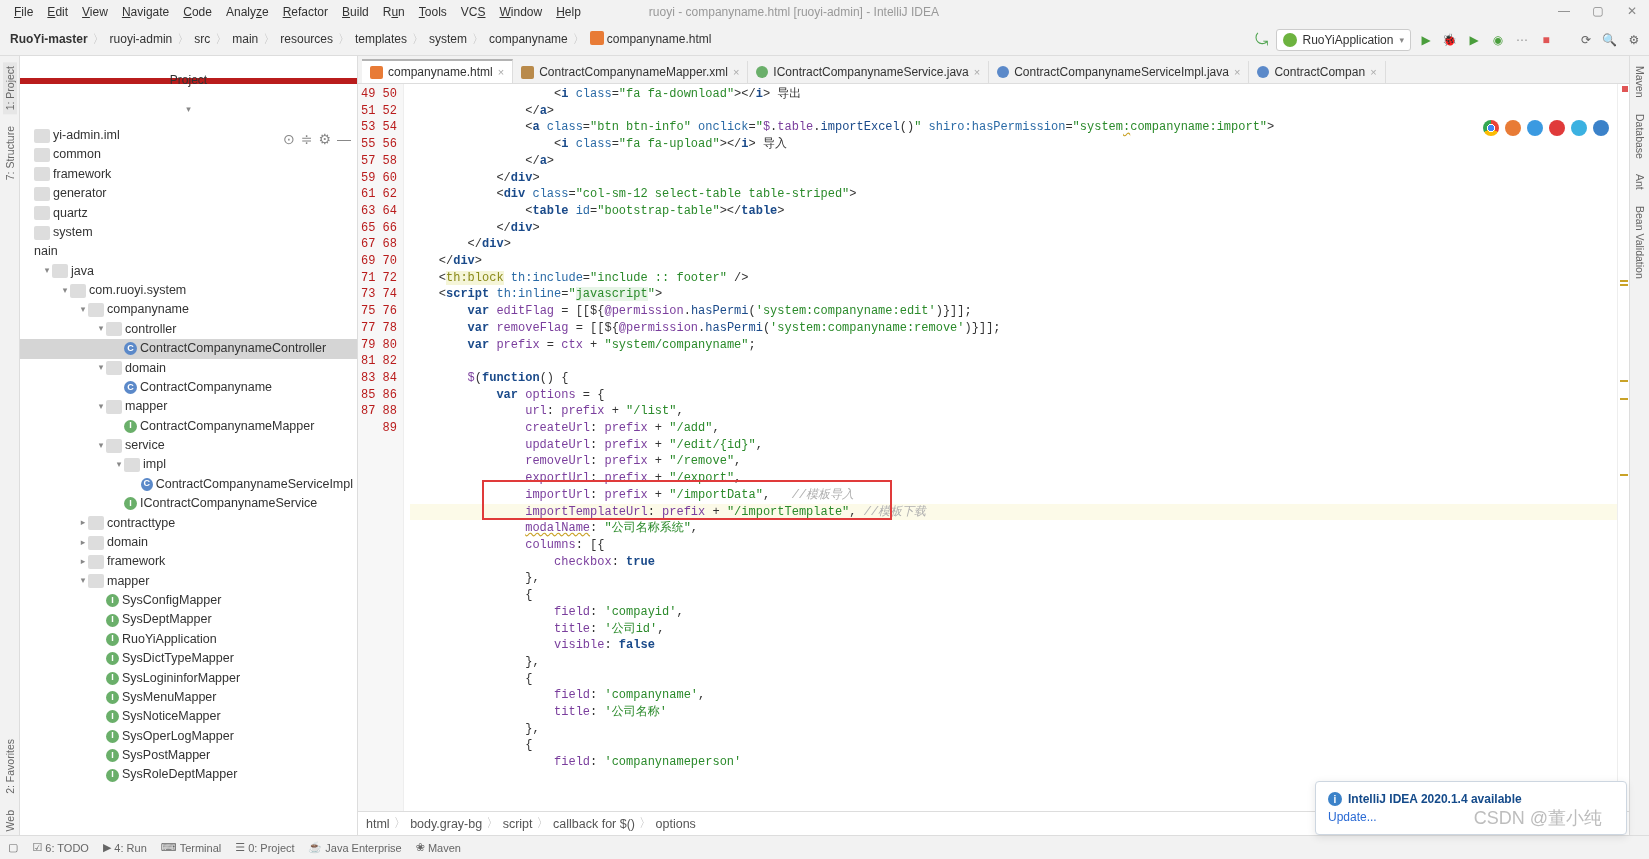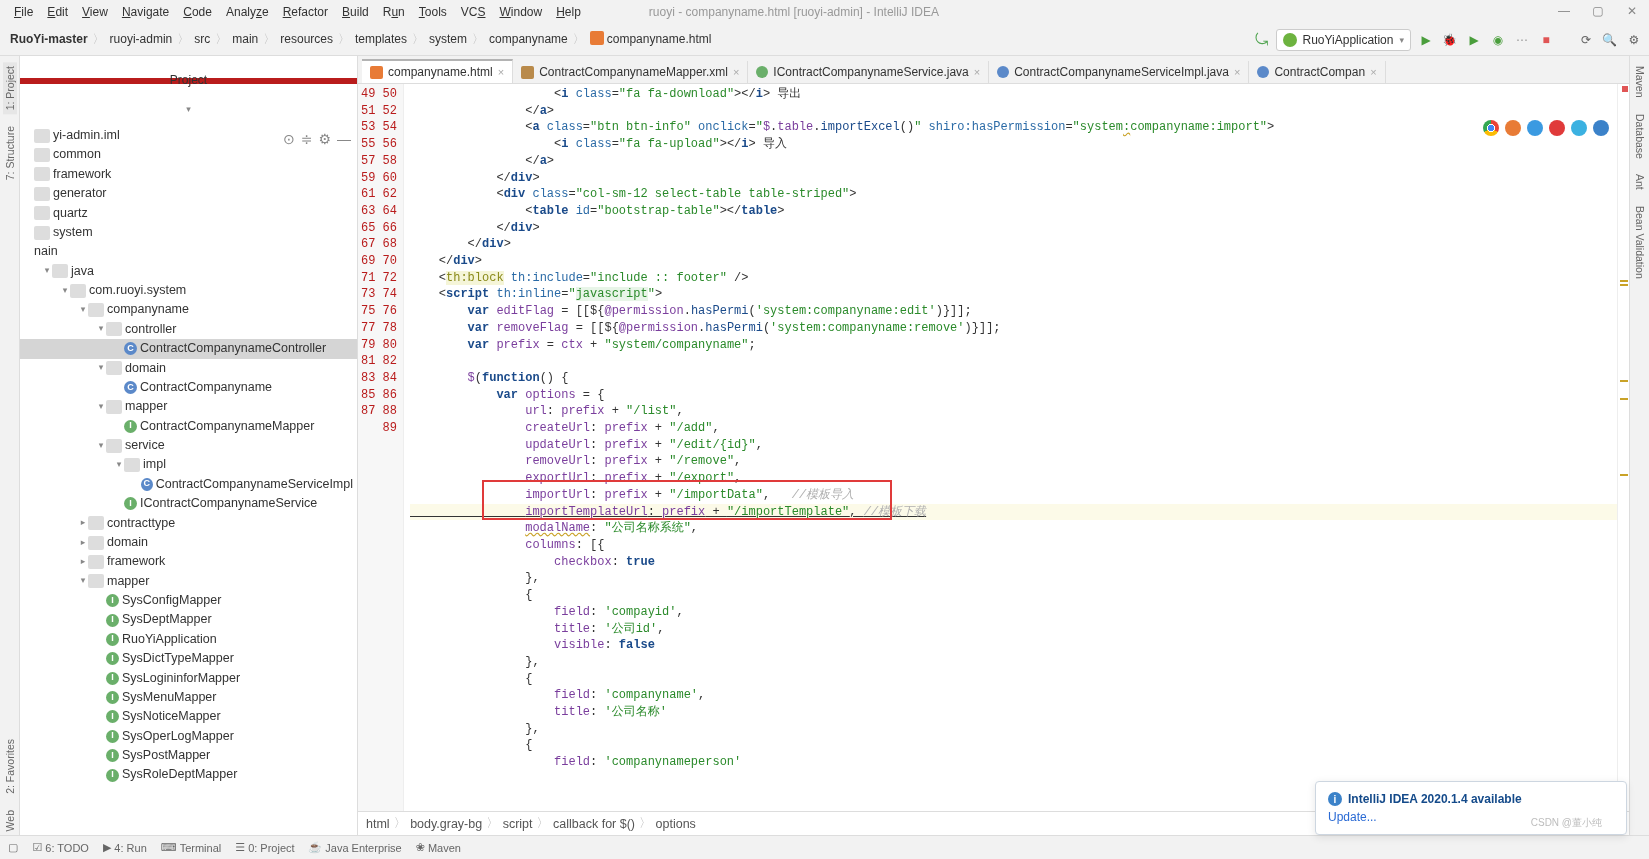--- a/index.html
+++ b/index.html
@@ -68,21 +68,21 @@
     .tab .x { color:#aaa; font-size:11px; }
 
     .code-area { flex:1; display:flex; position:relative; overflow:hidden; }
     .browser-icons { position:absolute; right:20px; top:36px; display:flex; gap:6px; z-index:5; }
     .browser-icons span { width:16px; height:16px; border-radius:50%; display:inline-block; }
     .err-strip { width:12px; background:#fff; border-left:1px solid #eee; position:relative; }
     .err-strip .mark { position:absolute; right:1px; width:8px; height:2px; }
 
     .gutter { width:46px; background:#f7f7f7; color:#b91c1c; text-align:right; padding:2px 6px 2px 0; font-family:Consolas,"Courier New",monospace; font-size:12px; line-height:16.7px; border-right:1px solid #eee; }
     .code { flex:1; font-family:Consolas,"Courier New",monospace; font-size:12px; line-height:16.7px; white-space:pre; padding:2px 0 2px 6px; overflow:hidden; position:relative;}
-    .code .line.curline { background:#fcfae8;text-decoration:underline; }
+    .code .line.curline { background:#fcfae8; }
     .red-rect { position:absolute; border:2px solid #e03a3a; pointer-events:none; }
     .attr { color:#2a6aa6; }
     .str { color:#2a8a2a; }
     .tag { color:#1a4a8a; font-weight:bold;}
     .thns { color:#8a8a1a; background:#f5f5d8;}
     .js-kw { color:#1a4a8a; font-weight:bold;}
     .js-var { color:#7a3e9d; }
     .js-prop { color:#7a3e9d; }
     .js-func { color:#1a4a8a; }
     .cm { color:#b0b0b0; font-style:italic; }
@@ -96,21 +96,21 @@
     
     .statusbar { height:24px; background:#f2f2f2; border-top:1px solid #ddd; display:flex; align-items:center; padding:0 8px; font-size:11px; color:#666; gap:12px;}
     .statusbar .left { display:flex; gap:14px; align-items:center; }
     .statusbar .badge { display:flex; align-items:center; gap:3px; cursor:pointer;}
 
     .notif { position:absolute; right:22px; bottom:24px; width:312px; background:#fff; border:1px solid #cdd6e0; border-radius:4px; padding:10px 12px; box-shadow:0 2px 8px rgba(0,0,0,.1); }
     .notif .t1 { color:#144a8a; font-weight:bold; margin-bottom:4px; display:flex; align-items:center; gap:6px;}
     .notif .info-ic { width:14px; height:14px; background:#3b82c9; border-radius:50%; color:#fff; font-size:10px; display:flex; align-items:center; justify-content:center;}
     .notif a { color:#2a6ad4; text-decoration:none;}
 
-    .watermark { position:absolute; right:24px; bottom:4px; color:#bdbdbd; font-size:10px;margin-top:26px;}
+    .watermark { position:absolute; right:24px; bottom:4px; color:#bdbdbd; font-size:18px;margin-top:26px;}
   </style>
 </head>
 <body>
 
 <div class="menubar">
   <span class="item"><u>F</u>ile</span>
   <span class="item"><u>E</u>dit</span>
   <span class="item"><u>V</u>iew</span>
   <span class="item"><u>N</u>avigate</span>
   <span class="item"><u>C</u>ode</span>

